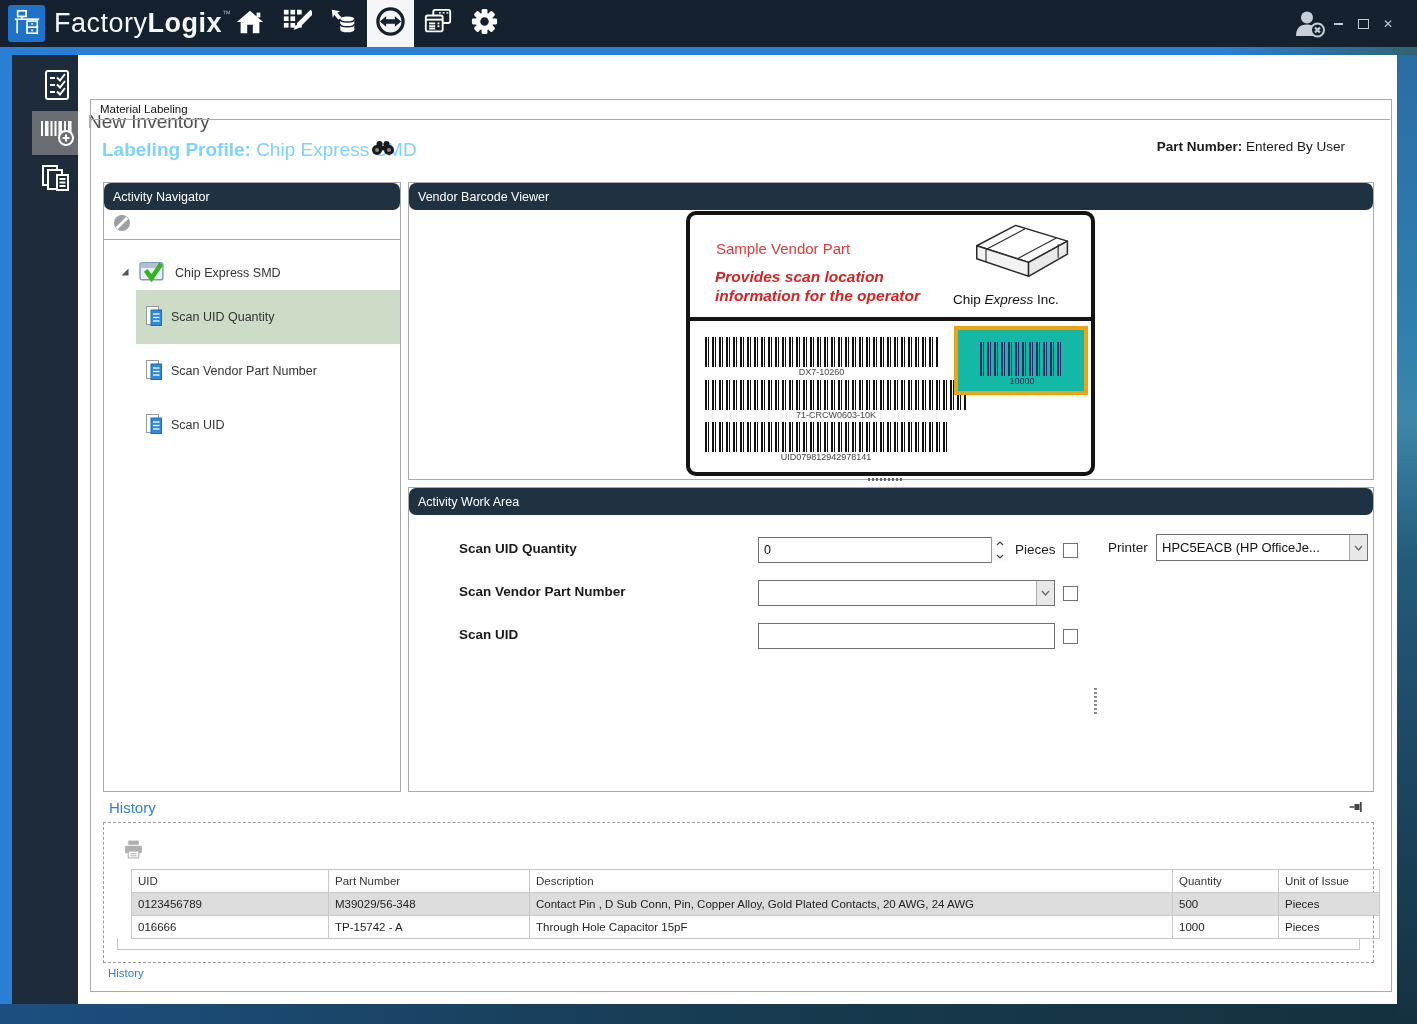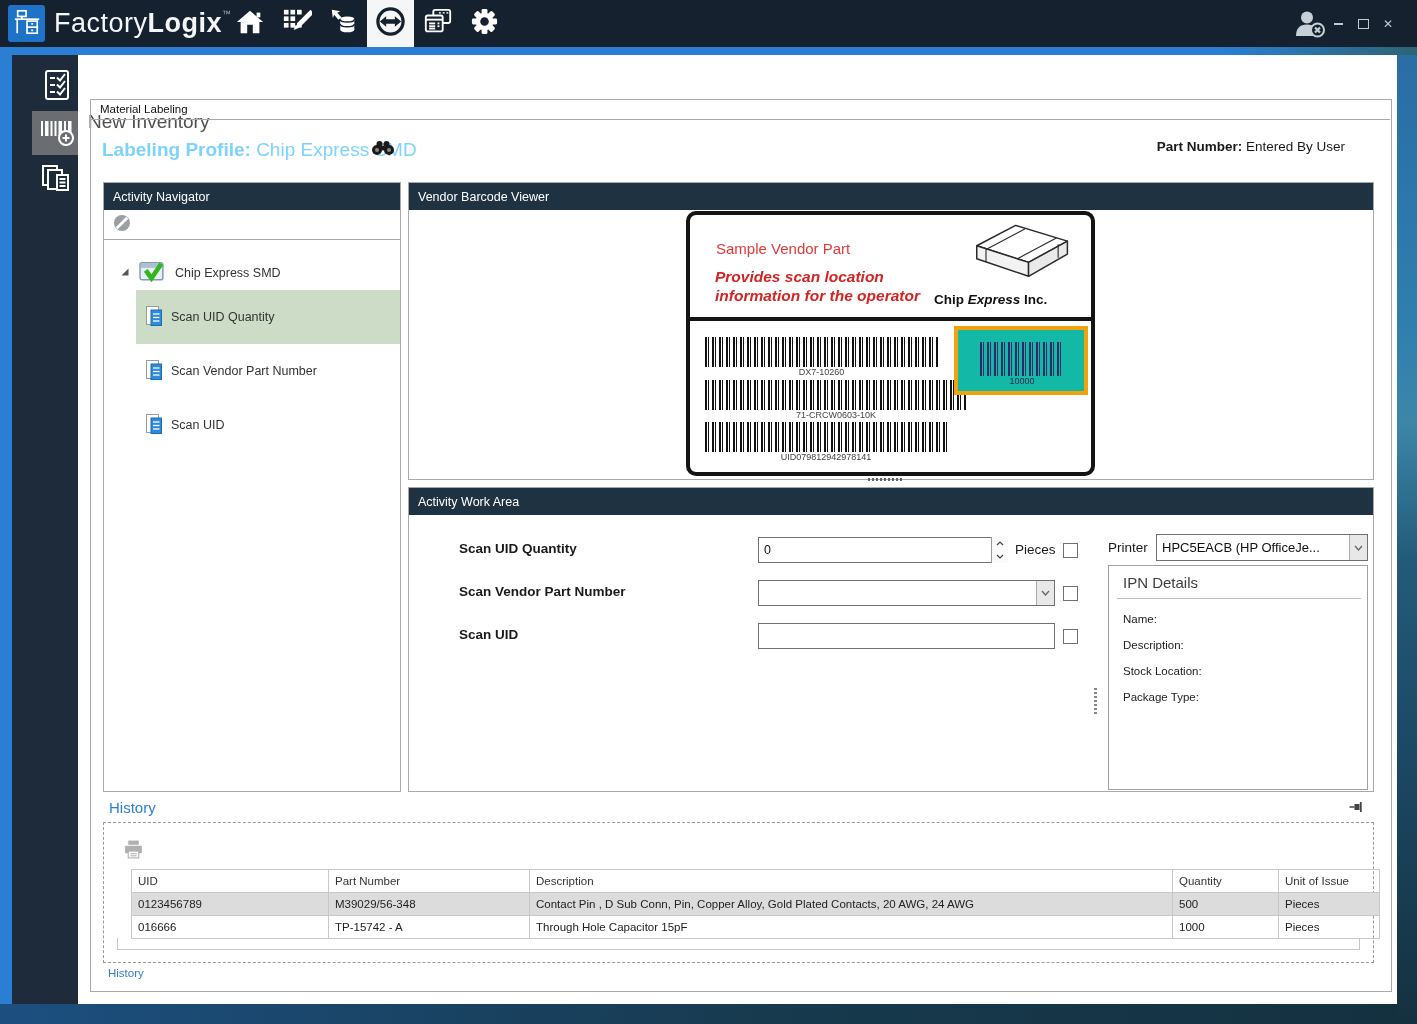--- a/index.html
+++ b/index.html
@@ -38,34 +38,34 @@
   .main{left:78px;top:55px;width:1319px;height:949px;background:#ffffff;}
   .page-title{left:88px;top:71px;font-size:19px;color:#4f4f4f;margin-top:40px;}
   .tabbox{left:90px;top:99px;width:1300px;height:891px;border:1px solid #a9a9a9;}
   .tabhead{left:90px;top:99px;width:1300px;height:20px;border-bottom:1px solid #a9a9a9;}
   .tablabel{left:100px;top:103px;font-size:11.5px;color:#111;}
   .profile{left:102px;top:139px;font-size:19px;color:#7dd3fc;text-align:center;}
   .bold{font-weight:700;}
   .binoc{left:371px;top:140px;}
   .partnum{left:1045px;top:139px;width:300px;text-align:right;font-size:13.5px;color:#1a1a1a;}
   
-  .panel-head{background:#1f3242;color:#fff;font-size:12.5px;display:flex;align-items:center;padding-left:9px;box-sizing:border-box;}
+  .panel-head{background:#1f3242;color:#fff;font-size:12.5px;display:flex;align-items:center;padding-left:9px;box-sizing:border-box;border-radius:7px;}
   .nav-panel{left:103px;top:182px;width:298px;height:610px;border:1px solid #a9a9a9;box-sizing:border-box;background:#fff;}
   .nav-head{width:100%;height:27px;}
   .nav-toolbar{width:100%;height:30px;border-bottom:1px solid #a9a9a9;display:flex;align-items:center;padding-left:9px;box-sizing:border-box;}
   .tree-row{position:absolute;display:flex;align-items:center;font-size:12.5px;color:#333;}
   .row-sel{position:absolute;left:32px;top:107px;width:264px;height:54px;background:#cddcc7;}
   
   .viewer{left:408px;top:182px;width:966px;height:298px;border:1px solid #a9a9a9;box-sizing:border-box;background:#fff;}
   .viewer-head{width:100%;height:27px;}
   .vlabel{left:686px;top:211px;width:409px;height:265px;background:#fff;border:4px solid #141414;border-radius:10px;box-sizing:border-box;}
   .vlabel-top{position:absolute;left:0;top:0;width:100%;height:106px;border-bottom:4px solid #141414;box-sizing:border-box;}
   .red-head{position:absolute;left:26px;top:25px;font-size:15px;color:#e03a3a;}
   .red-note{position:absolute;left:25px;top:52px;font-size:15.5px;line-height:19px;font-weight:700;font-style:italic;color:#d42424;}
-  .company{position:absolute;left:244px;top:77px;font-size:13.5px;font-weight:700;color:#111;}
+  .company{position:absolute;left:263px;top:77px;font-size:13.5px;font-weight:400;color:#111;}
   .bars{background-image:repeating-linear-gradient(90deg,#111 0px,#111 2px,#fff 2px,#fff 3px,#111 3px,#111 4px,#fff 4px,#fff 7px,#111 7px,#111 9px,#fff 9px,#fff 10px,#111 10px,#111 11px,#fff 11px,#fff 14px);}
   .bars-navy{background-image:repeating-linear-gradient(90deg,#2b2b6b 0px,#2b2b6b 2px,transparent 2px,transparent 3px,#2b2b6b 3px,#2b2b6b 4px,transparent 4px,transparent 7px,#2b2b6b 7px,#2b2b6b 9px,transparent 9px,transparent 10px,#2b2b6b 10px,#2b2b6b 11px,transparent 11px,transparent 14px);}
   .bc-cap{position:absolute;text-align:center;font-size:9px;color:#444;}
   .hl-box{position:absolute;left:264px;top:111px;width:134px;height:69px;border:4px solid #f0a30a;background:#14b8a6;box-sizing:border-box;}
   .splitdots-h{left:868px;top:478px;width:36px;height:3px;background:repeating-linear-gradient(90deg,#666 0 2px,transparent 2px 4px);}
   .splitdots-v{left:1094px;top:688px;width:3px;height:28px;background:repeating-linear-gradient(180deg,#888 0 2px,transparent 2px 4px);}
   
   .workarea{left:408px;top:487px;width:966px;height:305px;border:1px solid #a9a9a9;box-sizing:border-box;background:#fff;}
   .wa-head{width:100%;height:27px;}
   .fld-label{position:absolute;font-size:13.5px;font-weight:700;color:#1a1a1a;}
@@ -414,27 +414,20 @@
   <div class="abs plain" style="left:1108px;top:540px;">Printer</div>
   <div class="combo" style="left:1156px;top:534px;width:212px;height:27px;">
     <span style="white-space:nowrap;overflow:hidden;max-width:182px;">HPC5EACB (HP OfficeJe...</span>
     <span class="ddbtn" style="right:0;top:0;height:25px;">
       <svg width="9" height="6" viewBox="0 0 9 6">
           <polyline points="1,1 4.5,5 8,1" fill="none" stroke="#666" stroke-width="1.3"></polyline>
         </svg>
       </span>
   </div>
 
-  <div class="abs ipnbox">
-    <div class="ipn-head">IPN Details</div>
-    <div class="ipn-field" style="top:47px;">Name:</div>
-    <div class="ipn-field" style="top:73px;">Description:</div>
-    <div class="ipn-field" style="top:99px;">Stock Location:</div>
-    <div class="ipn-field" style="top:125px;">Package Type:</div>
-  </div>
 
   <div class="abs hist-title">History</div>
   <div class="abs pinbtn">
     <span>
       <svg width="15" height="14" viewBox="0 0 14 14">
         <line x1="0" y1="7" x2="5" y2="7" stroke="#444" stroke-width="1.5"></line>
         <rect x="5" y="4" width="5" height="6" fill="#444"></rect>
         <line x1="11.3" y1="2" x2="11.3" y2="12" stroke="#444" stroke-width="1.8"></line>
       </svg></span>
   </div>

